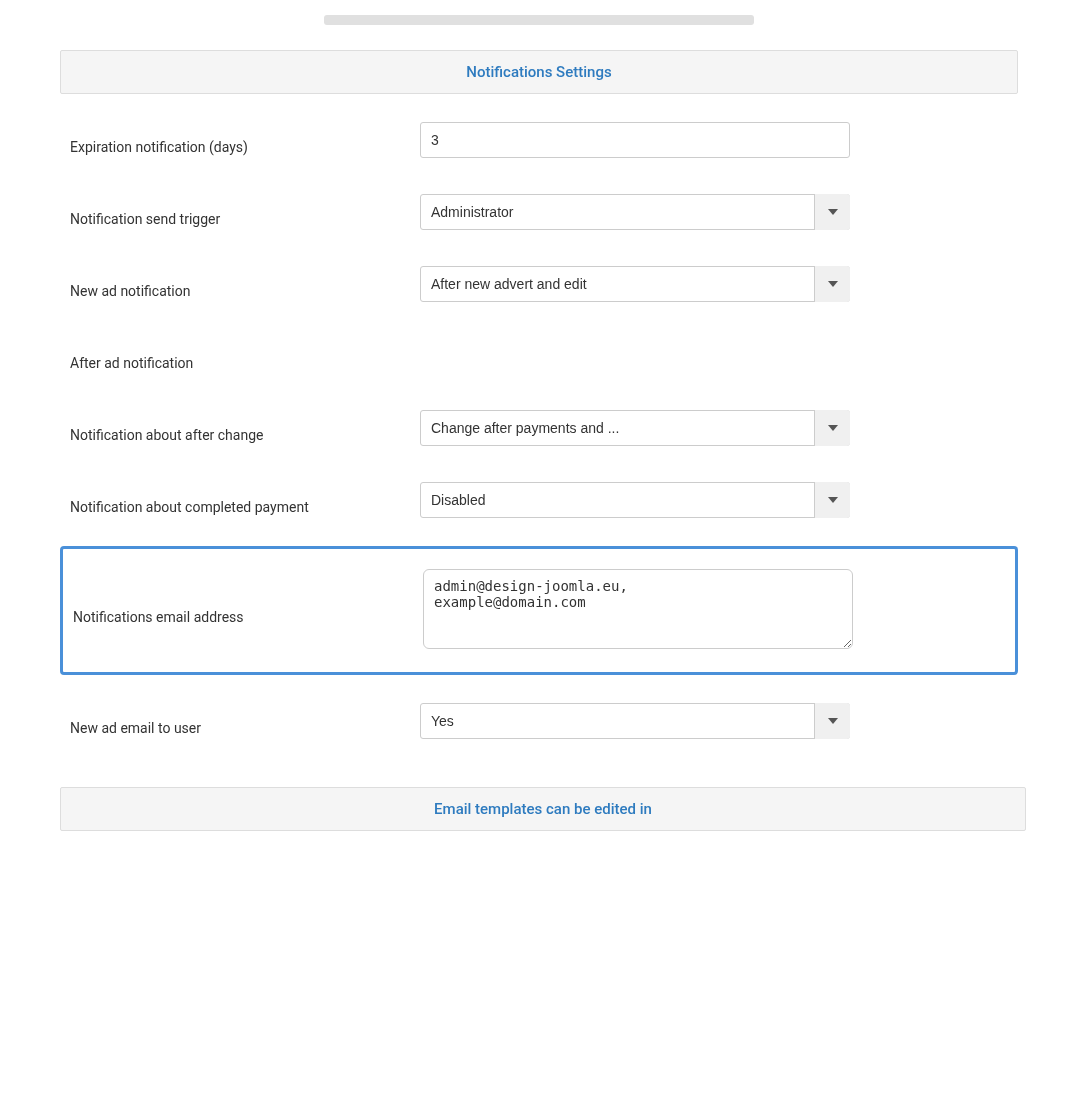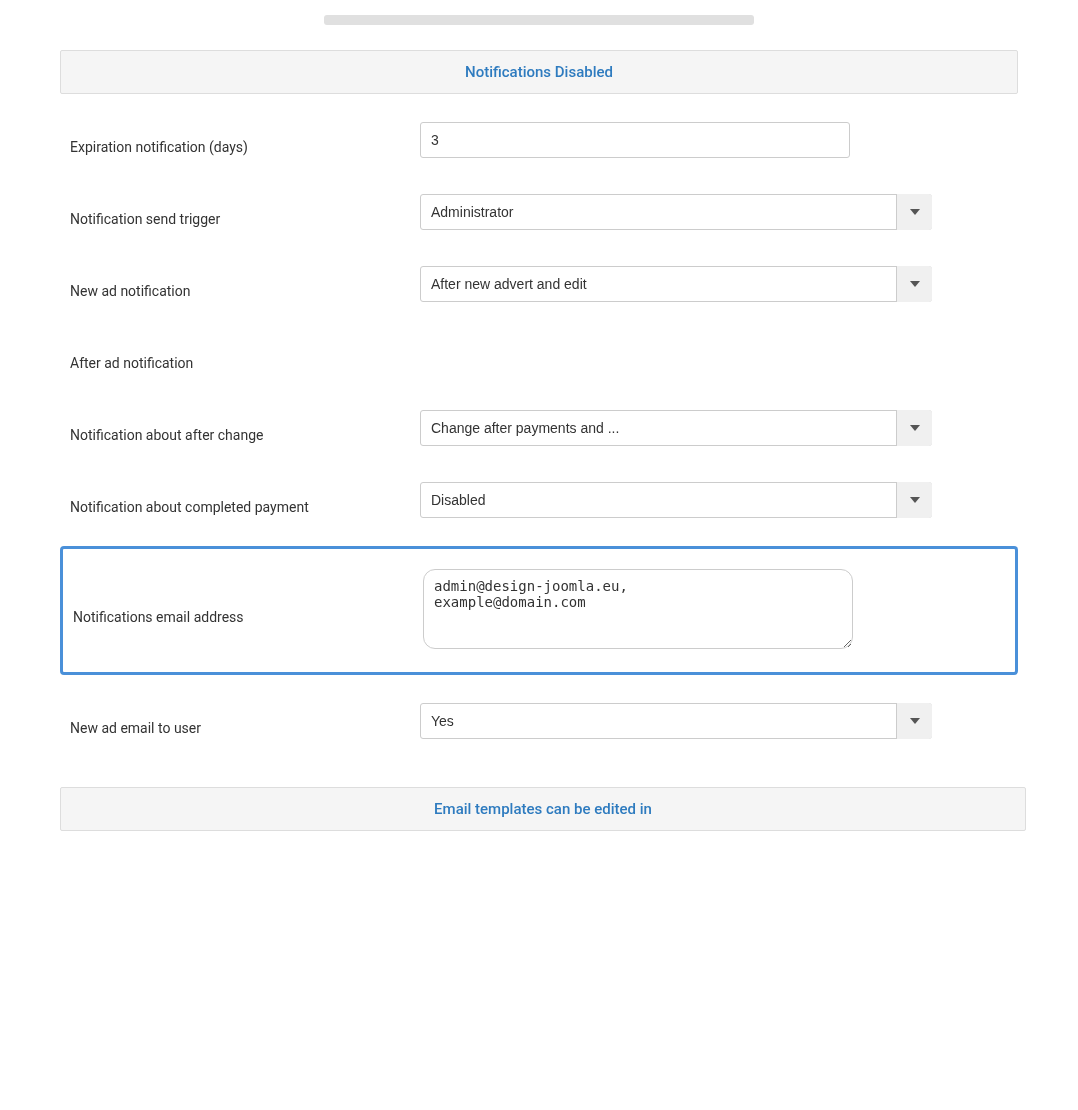--- a/index.html
+++ b/index.html
@@ -83,21 +83,21 @@
       border-radius: 3px;
       padding: 6px 10px;
       font-size: 14px;
       color: #333;
       background: #fff;
     }
 
     
     .select-wrapper {
       position: relative;
-      width: 512px;
+      width: 430px;
       display: inline-block;
     }
 
     .select-field {
       width: 100%;
       height: 36px;
       border: 1px solid #ccc;
       border-radius: 3px;
       padding: 6px 40px 6px 10px;
       font-size: 14px;
@@ -129,21 +129,21 @@
       border-left: 5px solid transparent;
       border-right: 5px solid transparent;
       border-top: 6px solid #555;
     }
 
     
     .textarea-input {
       width: 430px;
       height: 80px;
       border: 1px solid #ccc;
-      border-radius: 12px;
+      border-radius: 6px;
       padding: 8px 10px;
       font-size: 14px;
       color: #333;
       background: #fff;
       resize: both;
     }
 
     
     .bottom-section-header {
       background: #f5f5f5;
@@ -179,21 +179,21 @@
 </head>
 <body>
 
 <div class="page-wrapper">
 
   <div class="top-partial">
     <div class="top-partial-bar"></div>
   </div>
 
   <div class="section-header">
-    <span class="section-header-title">Notifications Disabled</span>
+    <span class="section-header-title">Notifications Settings</span>
   </div>
 
   <div class="settings-section">
 
     <div class="settings-row">
       <div class="settings-label">Expiration notification (days)</div>
       <div class="settings-control">
         <input type="text" class="text-input" value="3" style="">
       </div>
     </div>

